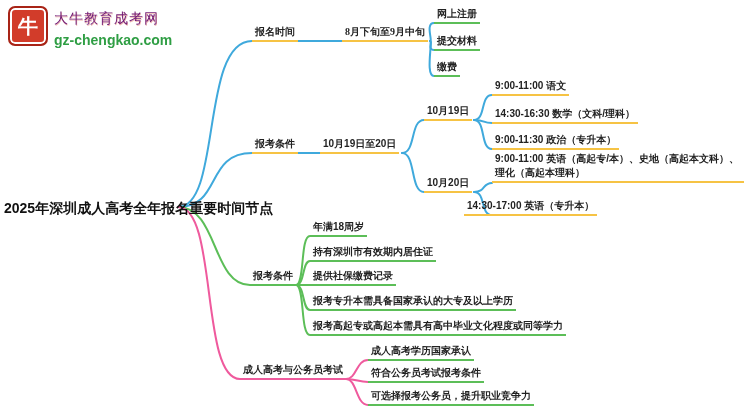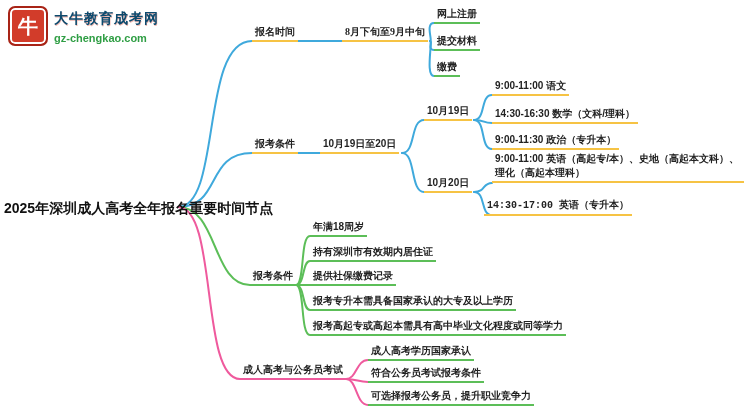--- a/index.html
+++ b/index.html
@@ -21,23 +21,23 @@
 
   .root-node { position:absolute; z-index:1; left:4px; top:200px; font-size:14px;
                font-weight:bold; color:#111; white-space:nowrap; }
 
   .logo { position:absolute; z-index:2; left:8px; top:6px; display:flex; align-items:flex-start; }
   .logo-icon { width:40px; height:40px; background:#d23c2a; border:2px solid #a82417;
                border-radius:7px; display:flex; align-items:center; justify-content:center;
                color:#fff; font-size:20px; font-weight:bold;
                box-shadow: inset 0 0 0 2px #ffffff; }
   .logo-text { margin-left:6px; padding-top:4px; }
-  .logo-name { color:#0c4a6e; font-size:14px; font-weight:bold; letter-spacing:1px;
+  .logo-name { color:#701a75; font-size:14px; font-weight:normal; letter-spacing:1px;
                text-shadow: 0.5px 0.5px 0 #f0b8b0; }
-  .logo-url  { color:#2f9e44; font-size:11px; font-weight:bold; margin-top:4px; }
+  .logo-url  { color:#2f9e44; font-size:14px; font-weight:bold; margin-top:4px; }
 </style>
 </head>
 <body>
 
 <div class="canvas">
 
   <svg class="connector-layer" width="750" height="410" viewBox="0 0 750 410">
 
     <path class="p-blue" d="M178,207 C222,207 200,41 252,41"></path>
     <path class="p-blue" d="M298,41 L342,41"></path>
@@ -86,21 +86,21 @@
   <div class="node u-green" style="left:434px; top:59px;">缴费</div>
 
   <div class="node u-yellow" style="left:252px; top:136px;">报考条件</div>
   <div class="node u-yellow" style="left:320px; top:136px;">10月19日至20日</div>
   <div class="node u-yellow" style="left:424px; top:103px;">10月19日</div>
   <div class="node u-yellow" style="left:492px; top:78px;">9:00-11:00 语文</div>
   <div class="node u-yellow" style="left:492px; top:106px;">14:30-16:30 数学（文科/理科）</div>
   <div class="node u-yellow" style="left:492px; top:132px;">9:00-11:30 政治（专升本）</div>
   <div class="node u-yellow" style="left:424px; top:175px;">10月20日</div>
   <div class="node u-yellow wrap" style="left:492px; top:151px;">9:00-11:00 英语（高起专/本）、史地（高起本文科）、理化（高起本理科）</div>
-  <div class="node u-yellow" style="left:484px; top:198px;font-family:Liberation Mono, monospace;">14:30-17:00 英语（专升本）</div>
+  <div class="node u-yellow" style="left:464px; top:198px;">14:30-17:00 英语（专升本）</div>
 
   <div class="node u-green" style="left:250px; top:268px;">报考条件</div>
   <div class="node u-green" style="left:310px; top:219px;">年满18周岁</div>
   <div class="node u-green" style="left:310px; top:244px;">持有深圳市有效期内居住证</div>
   <div class="node u-green" style="left:310px; top:268px;">提供社保缴费记录</div>
   <div class="node u-green" style="left:310px; top:318px;">报考高起专或高起本需具有高中毕业文化程度或同等学力</div>
   <div class="node u-green" style="left:310px; top:293px;">报考专升本需具备国家承认的大专及以上学历</div>
 
   <div class="node u-pink" style="left:240px; top:362px;">成人高考与公务员考试</div>
   <div class="node u-green" style="left:368px; top:343px;">成人高考学历国家承认</div>

